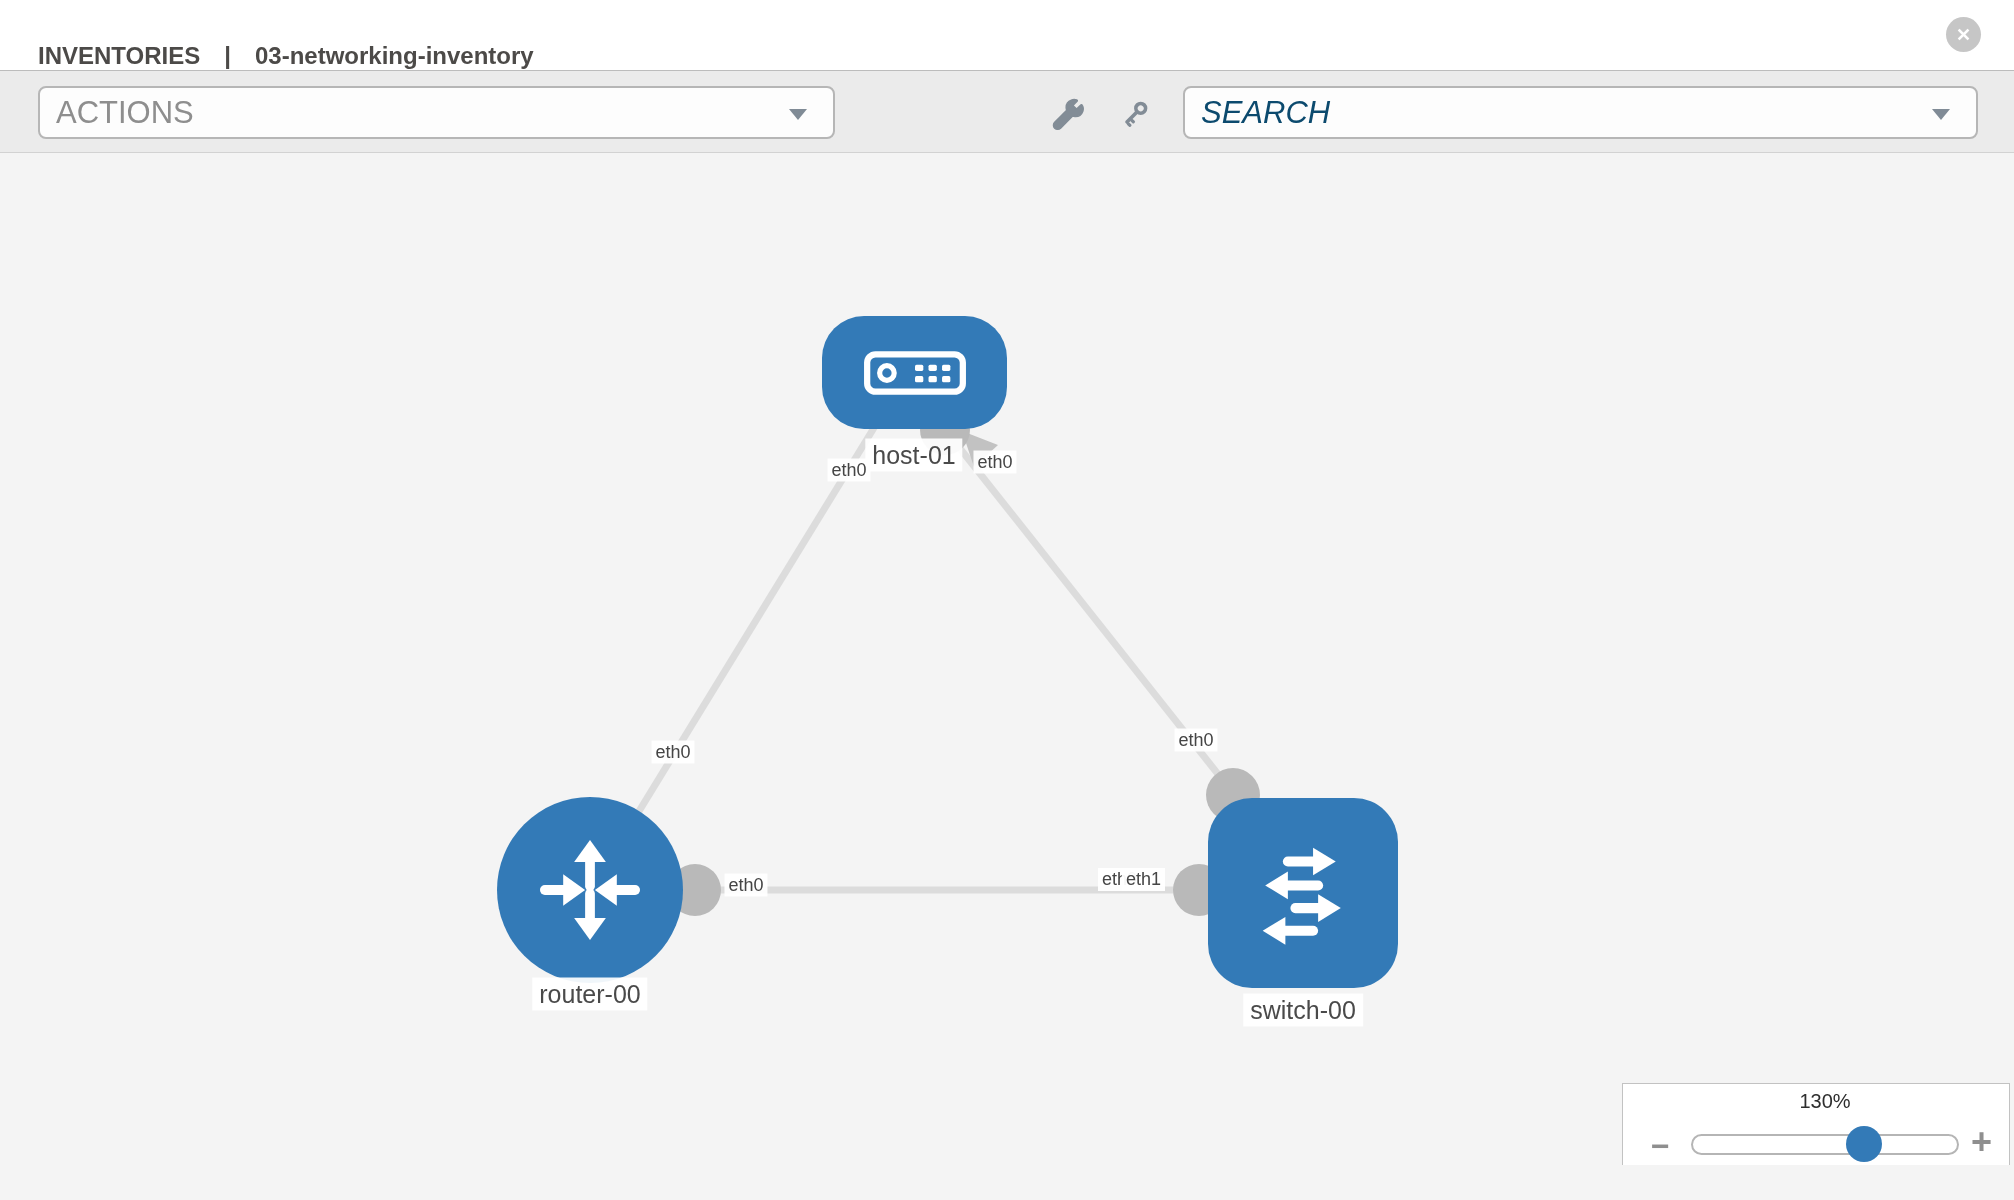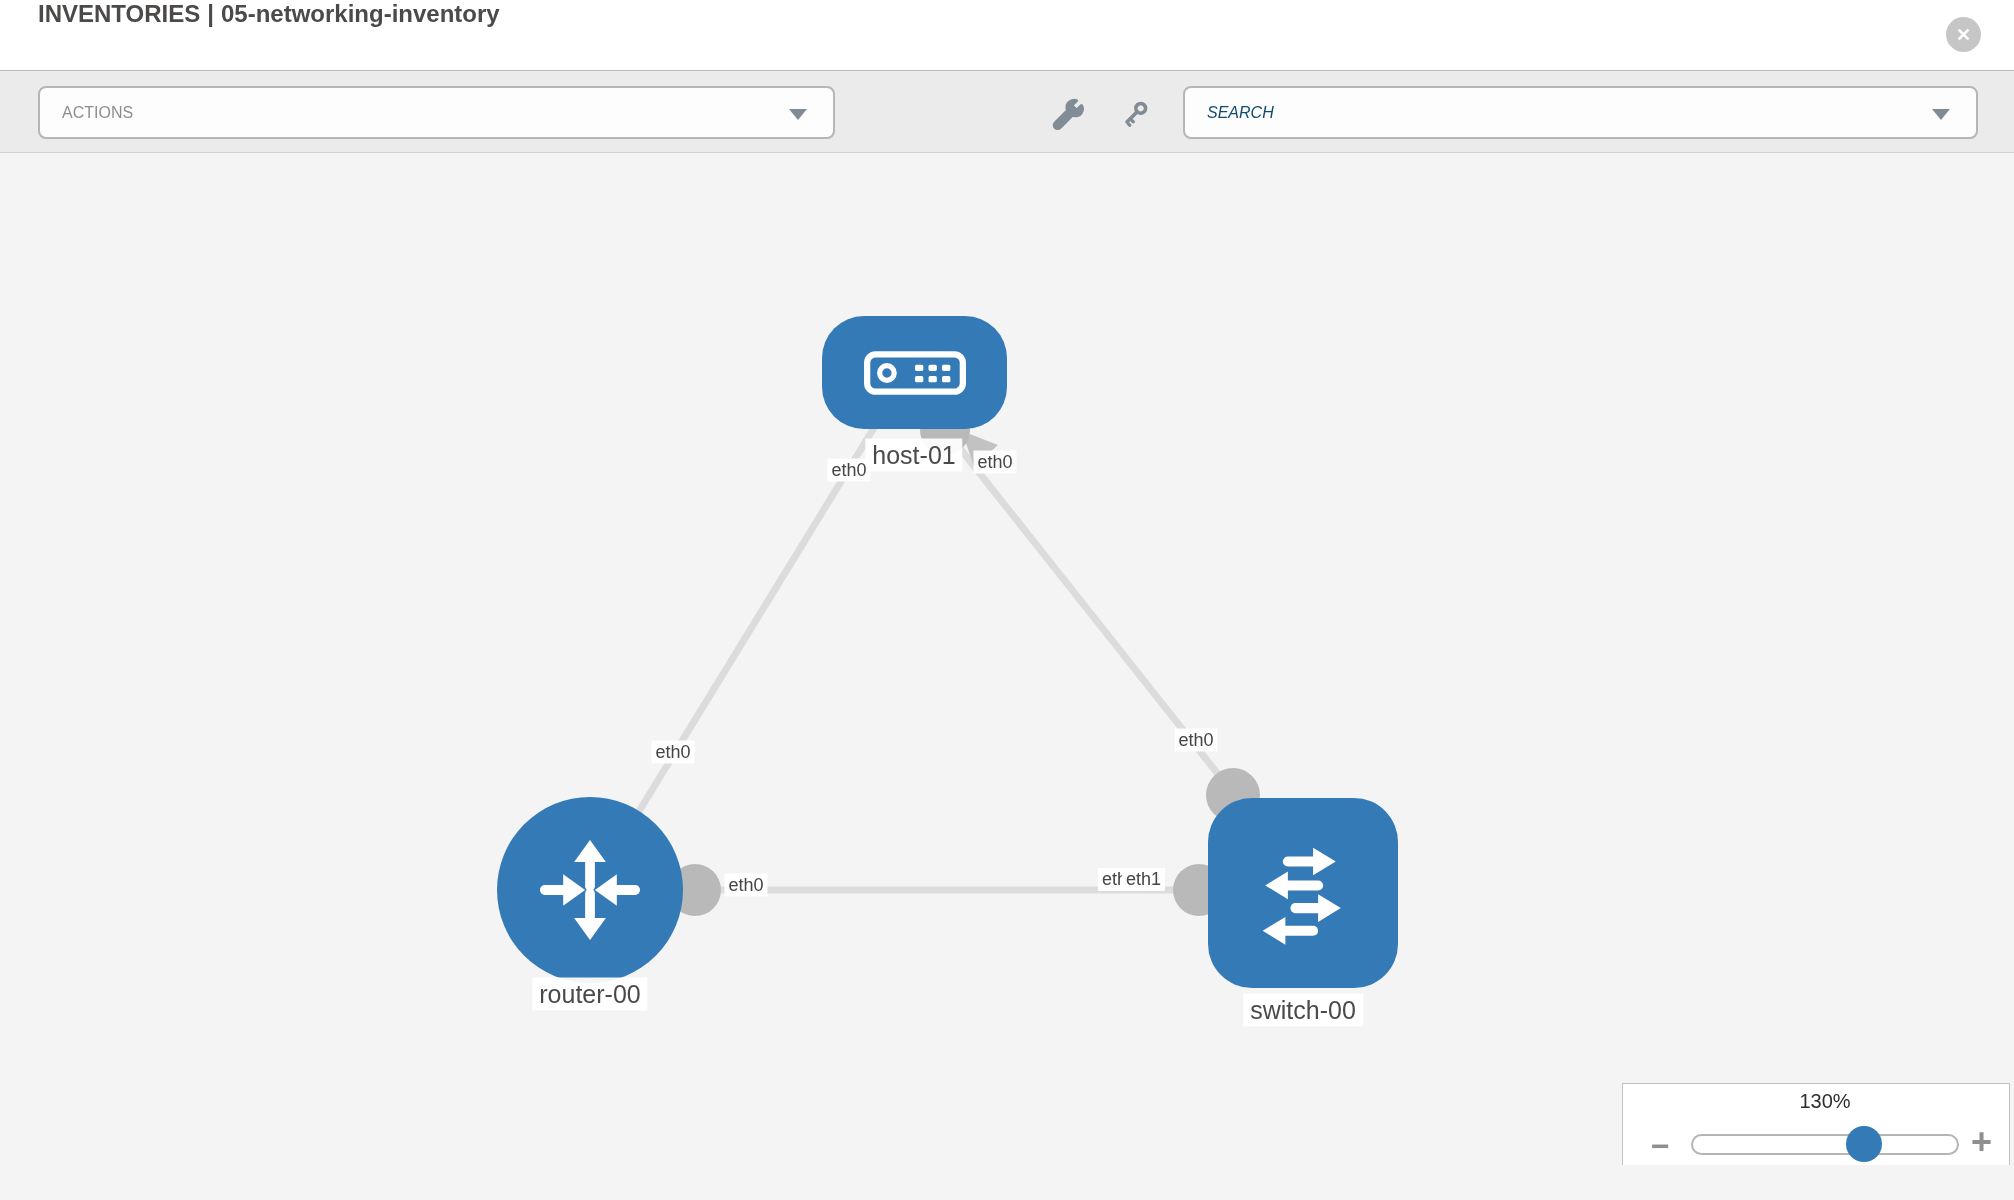--- a/index.html
+++ b/index.html
@@ -3,32 +3,32 @@
 <meta charset="utf-8">
 <style>
   * { margin:0; padding:0; box-sizing:border-box; }
   html,body { width:2014px; height:1200px; overflow:hidden; }
   body { font-family:"Liberation Sans", sans-serif; background:#ffffff; position:relative; }
 
   .app { position:absolute; inset:0; width:2014px; height:1200px; }
 
   
   .header { position:absolute; left:0; top:0; width:2014px; height:70px; background:#ffffff; }
-  .title { position:absolute; left:38px; top:0; height:70px; display:flex; align-items:flex-start; gap:7px;
+  .title { position:absolute; left:38px; top:0; height:70px; display:flex; align-items:flex-end; gap:24px;
            font-size:24px; font-weight:bold; color:#4c4a48; }
   .close-btn { position:absolute; left:1946px; top:17px; width:35px; height:35px; border-radius:50%;
                background:#c6c6c6; display:flex; align-items:center; justify-content:center; cursor:pointer; }
   .close-btn span { color:#ffffff; font-size:18px; font-weight:bold; line-height:1; }
 
   
   .toolbar { position:absolute; left:0; top:70px; width:2014px; height:83px; background:#ebebeb;
              border-top:1px solid #bcbcbc; border-bottom:1px solid #d2d2d2; }
   .select-box { position:absolute; top:15px; height:53px; background:#fdfdfd; border:2px solid #b6b6b6;
                 border-radius:8px; display:flex; align-items:center; cursor:pointer; }
-  .select-box .label { margin-left:22px; font-size:16px; color:#8e8e8e; }
+  .select-box .label { margin-left:16px; font-size:31px; color:#8e8e8e; }
   .caret-down { position:absolute; width:0; height:0; border-left:9px solid transparent;
                 border-right:9px solid transparent; border-top:11px solid #808b96; top:21px; }
   .actions-select { left:38px; width:797px; }
   .actions-select .caret-down { right:26px; }
   .search-select { left:1183px; width:795px; }
   .search-select .label { color:#0c4a6e;font-style:italic; }
   .search-select .caret-down { right:26px; }
   .tool-btn { position:absolute; top:25px; width:42px; height:42px; display:flex; align-items:center;
               justify-content:center; cursor:pointer; }
   .tool-btn svg { fill:#828c96; stroke:#828c96; }
@@ -78,21 +78,21 @@
 </style>
 </head>
 <body>
 
 <div class="app">
 
   <div class="header">
     <div class="title">
       <span>INVENTORIES</span>
       <span>|</span>
-      <span>05-networking-inventory</span>
+      <span>03-networking-inventory</span>
     </div>
     <div class="close-btn">
       <span>✕</span>
     </div>
   </div>
 
   <div class="toolbar">
     <div class="select-box actions-select">
       <span class="label">ACTIONS</span>
       <span class="caret-down"></span>

